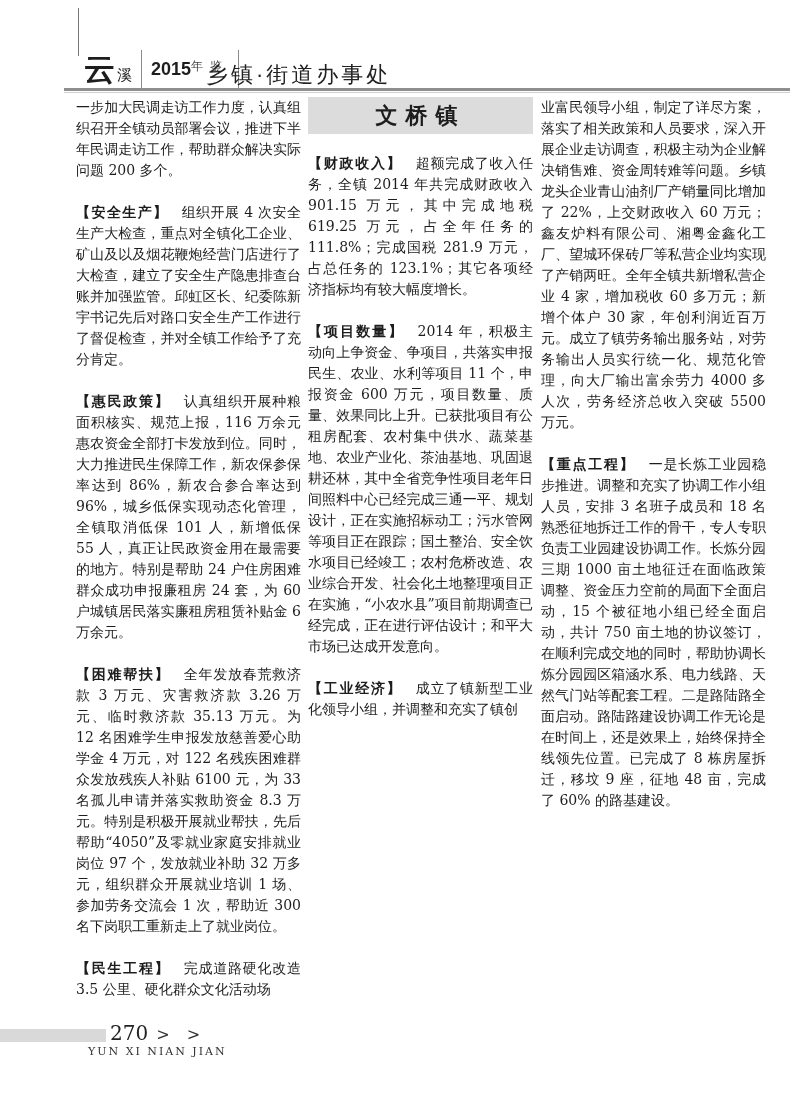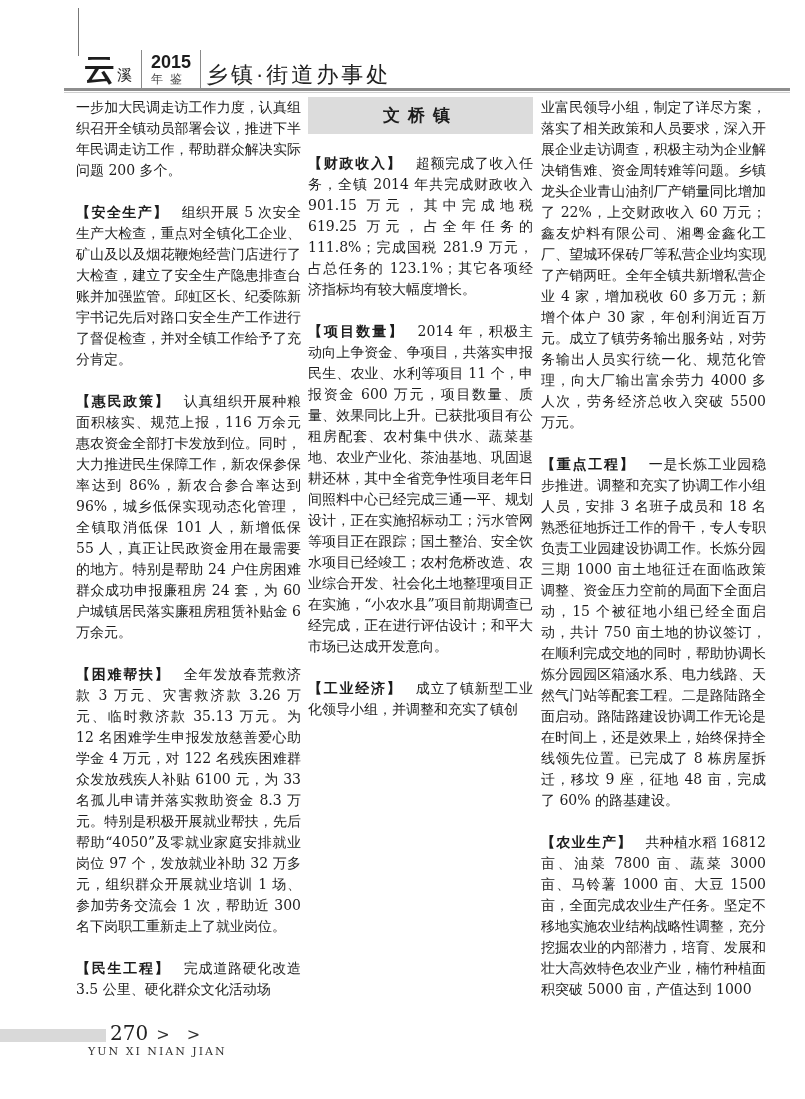--- a/index.html
+++ b/index.html
@@ -7,21 +7,21 @@
     position:relative; width:805px; height:1099px; background:#ffffff;
     font-family:"DejaVu Serif","Liberation Serif",serif;
     color:#1d1d1d; overflow:hidden;
   }
   
   .header-tick { position:absolute; left:78px; top:8px; width:1px; height:48px; background:#777; }
   .logo { position:absolute; left:84px; top:48px; height:42px; display:flex; align-items:center; }
   .logo-big   { font-size:31px; font-weight:700; font-family:"Liberation Sans",sans-serif; letter-spacing:0; line-height:1; }
   .logo-small { font-size:15px; margin-left:2px; margin-top:12px; font-family:"Liberation Sans",sans-serif; }
   .logo-div   { width:1px; height:38px; background:#8a8a8a; margin:0 9px; }
-  .logo-year  { display:flex; flex-direction:column; justify-content:center; }
+  .logo-year  { display:flex; flex-direction:row; justify-content:center; }
   .logo-year-num   { font-size:18px; font-weight:700; font-family:"Liberation Sans",sans-serif; line-height:20px; }
   .logo-year-label { font-size:12px; letter-spacing:7px; color:#444; line-height:14px; }
   .section-title {
     position:absolute; left:206px; top:60px;
     font-size:22px; font-weight:400; letter-spacing:3px;
     font-family:"Liberation Sans",sans-serif; color:#222;
   }
   .header-rule  { position:absolute; left:64px; top:88px; width:726px; height:3px; background:#8e8e8e; }
   .header-rule2 { position:absolute; left:64px; top:92px; width:726px; height:1px; background:#cfcfcf; }
   
@@ -34,21 +34,21 @@
   .col3 { left:541px; }
   .col p { margin:0 0 21px 0; }
   .col p:last-child { margin-bottom:0; }
   .sec-h {
     font-weight:700; font-family:"Liberation Sans",sans-serif;
     margin-right:13px; letter-spacing:1px;
   }
   .sign { float:right; }
   .town-box {
     background:#dcdcdc; height:37px; line-height:37px; text-align:center;
-    font-size:17px; font-weight:700; letter-spacing:8px;
+    font-size:22px; font-weight:700; letter-spacing:8px;
     font-family:"Liberation Sans",sans-serif; margin:0 0 19px 0;
   }
   
   .footer-bar { position:absolute; left:0; top:1029px; width:106px; height:13px; background:#d9d9d9; }
   .footer-page {
     position:absolute; left:110px; top:1021px; font-size:20px; color:#222;
     font-family:"DejaVu Serif",serif;
   }
   .footer-arrows { font-size:16px; color:#333; letter-spacing:6px; margin-left:8px; }
   .footer-journal {
@@ -71,36 +71,35 @@
       <span class="logo-year-label">年鉴</span>
     </span>
     <span class="logo-div"></span>
   </div>
   <div class="section-title">乡镇·街道办事处</div>
   <div class="header-rule"></div>
   <div class="header-rule2"></div>
 
   <div class="col col1">
     <p>一步加大民调走访工作力度，认真组织召开全镇动员部署会议，推进下半年民调走访工作，帮助群众解决实际问题 200 多个。</p>
-    <p><span class="sec-h">【安全生产】</span><span>组织开展 5 次安全生产大检查，重点对全镇化工企业、矿山及以及烟花鞭炮经营门店进行了大检查，建立了安全生产隐患排查台账并加强监管。邱虹区长、纪委陈新宇书记先后对路口安全生产工作进行了督促检查，并对全镇工作给予了充分肯定。</span></p>
+    <p><span class="sec-h">【安全生产】</span><span>组织开展 4 次安全生产大检查，重点对全镇化工企业、矿山及以及烟花鞭炮经营门店进行了大检查，建立了安全生产隐患排查台账并加强监管。邱虹区长、纪委陈新宇书记先后对路口安全生产工作进行了督促检查，并对全镇工作给予了充分肯定。</span></p>
     <p><span class="sec-h">【惠民政策】</span><span>认真组织开展种粮面积核实、规范上报，116 万余元惠农资金全部打卡发放到位。同时，大力推进民生保障工作，新农保参保率达到 86%，新农合参合率达到 96%，城乡低保实现动态化管理，全镇取消低保 101 人，新增低保 55 人，真正让民政资金用在最需要的地方。特别是帮助 24 户住房困难群众成功申报廉租房 24 套，为 60 户城镇居民落实廉租房租赁补贴金 6 万余元。</span></p>
     <p><span class="sec-h">【困难帮扶】</span><span>全年发放春荒救济款 3 万元、灾害救济款 3.26 万元、临时救济款 35.13 万元。为 12 名困难学生申报发放慈善爱心助学金 4 万元，对 122 名残疾困难群众发放残疾人补贴 6100 元，为 33 名孤儿申请并落实救助资金 8.3 万元。特别是积极开展就业帮扶，先后帮助“4050”及零就业家庭安排就业岗位 97 个，发放就业补助 32 万多元，组织群众开展就业培训 1 场、参加劳务交流会 1 次，帮助近 300 名下岗职工重新走上了就业岗位。</span></p>
     <p><span class="sec-h">【民生工程】</span><span>完成道路硬化改造 3.5 公里、硬化群众文化活动场</span></p>
   </div>
 
   <div class="col col2">
     <div class="town-box"><span>文桥镇</span></div>
     <p><span class="sec-h">【财政收入】</span><span>超额完成了收入任务，全镇 2014 年共完成财政收入 901.15 万元，其中完成地税 619.25 万元，占全年任务的 111.8%；完成国税 281.9 万元，占总任务的 123.1%；其它各项经济指标均有较大幅度增长。</span></p>
     <p><span class="sec-h">【项目数量】</span><span>2014 年，积极主动向上争资金、争项目，共落实申报民生、农业、水利等项目 11 个，申报资金 600 万元，项目数量、质量、效果同比上升。已获批项目有公租房配套、农村集中供水、蔬菜基地、农业产业化、茶油基地、巩固退耕还林，其中全省竞争性项目老年日间照料中心已经完成三通一平、规划设计，正在实施招标动工；污水管网等项目正在跟踪；国土整治、安全饮水项目已经竣工；农村危桥改造、农业综合开发、社会化土地整理项目正在实施，“小农水县”项目前期调查已经完成，正在进行评估设计；和平大市场已达成开发意向。</span></p>
     <p><span class="sec-h">【工业经济】</span><span>成立了镇新型工业化领导小组，并调整和充实了镇创</span></p>
   </div>
 
   <div class="col col3">
     <p>业富民领导小组，制定了详尽方案，落实了相关政策和人员要求，深入开展企业走访调查，积极主动为企业解决销售难、资金周转难等问题。乡镇龙头企业青山油剂厂产销量同比增加了 22%，上交财政收入 60 万元；鑫友炉料有限公司、湘粤金鑫化工厂、望城环保砖厂等私营企业均实现了产销两旺。全年全镇共新增私营企业 4 家，增加税收 60 多万元；新增个体户 30 家，年创利润近百万元。成立了镇劳务输出服务站，对劳务输出人员实行统一化、规范化管理，向大厂输出富余劳力 4000 多人次，劳务经济总收入突破 5500 万元。</p>
     <p><span class="sec-h">【重点工程】</span><span>一是长炼工业园稳步推进。调整和充实了协调工作小组人员，安排 3 名班子成员和 18 名熟悉征地拆迁工作的骨干，专人专职负责工业园建设协调工作。长炼分园三期 1000 亩土地征迁在面临政策调整、资金压力空前的局面下全面启动，15 个被征地小组已经全面启动，共计 750 亩土地的协议签订，在顺利完成交地的同时，帮助协调长炼分园园区箱涵水系、电力线路、天然气门站等配套工程。二是路陆路全面启动。路陆路建设协调工作无论是在时间上，还是效果上，始终保持全线领先位置。已完成了 8 栋房屋拆迁，移坟 9 座，征地 48 亩，完成了 60% 的路基建设。</span></p>
-    <p><span class="sec-h">【农业生产】</span><span>共种植水稻 16812 亩、油菜 7800 亩、蔬菜 3000 亩、马铃薯 1000 亩、大豆 1500 亩，全面完成农业生产任务。坚定不移地实施农业结构战略性调整，充分挖掘农业的内部潜力，培育、发展和壮大高效特色农业产业，楠竹种植面积突破 5000 亩，产值达到 1000</span></p>
   </div>
 
   <div class="footer-bar"></div>
   <div class="footer-page"><span>270</span><span class="footer-arrows">&gt; &gt;</span></div>
   <div class="footer-journal">YUN XI NIAN JIAN</div>
 
 </div>
 
 </body></html>

